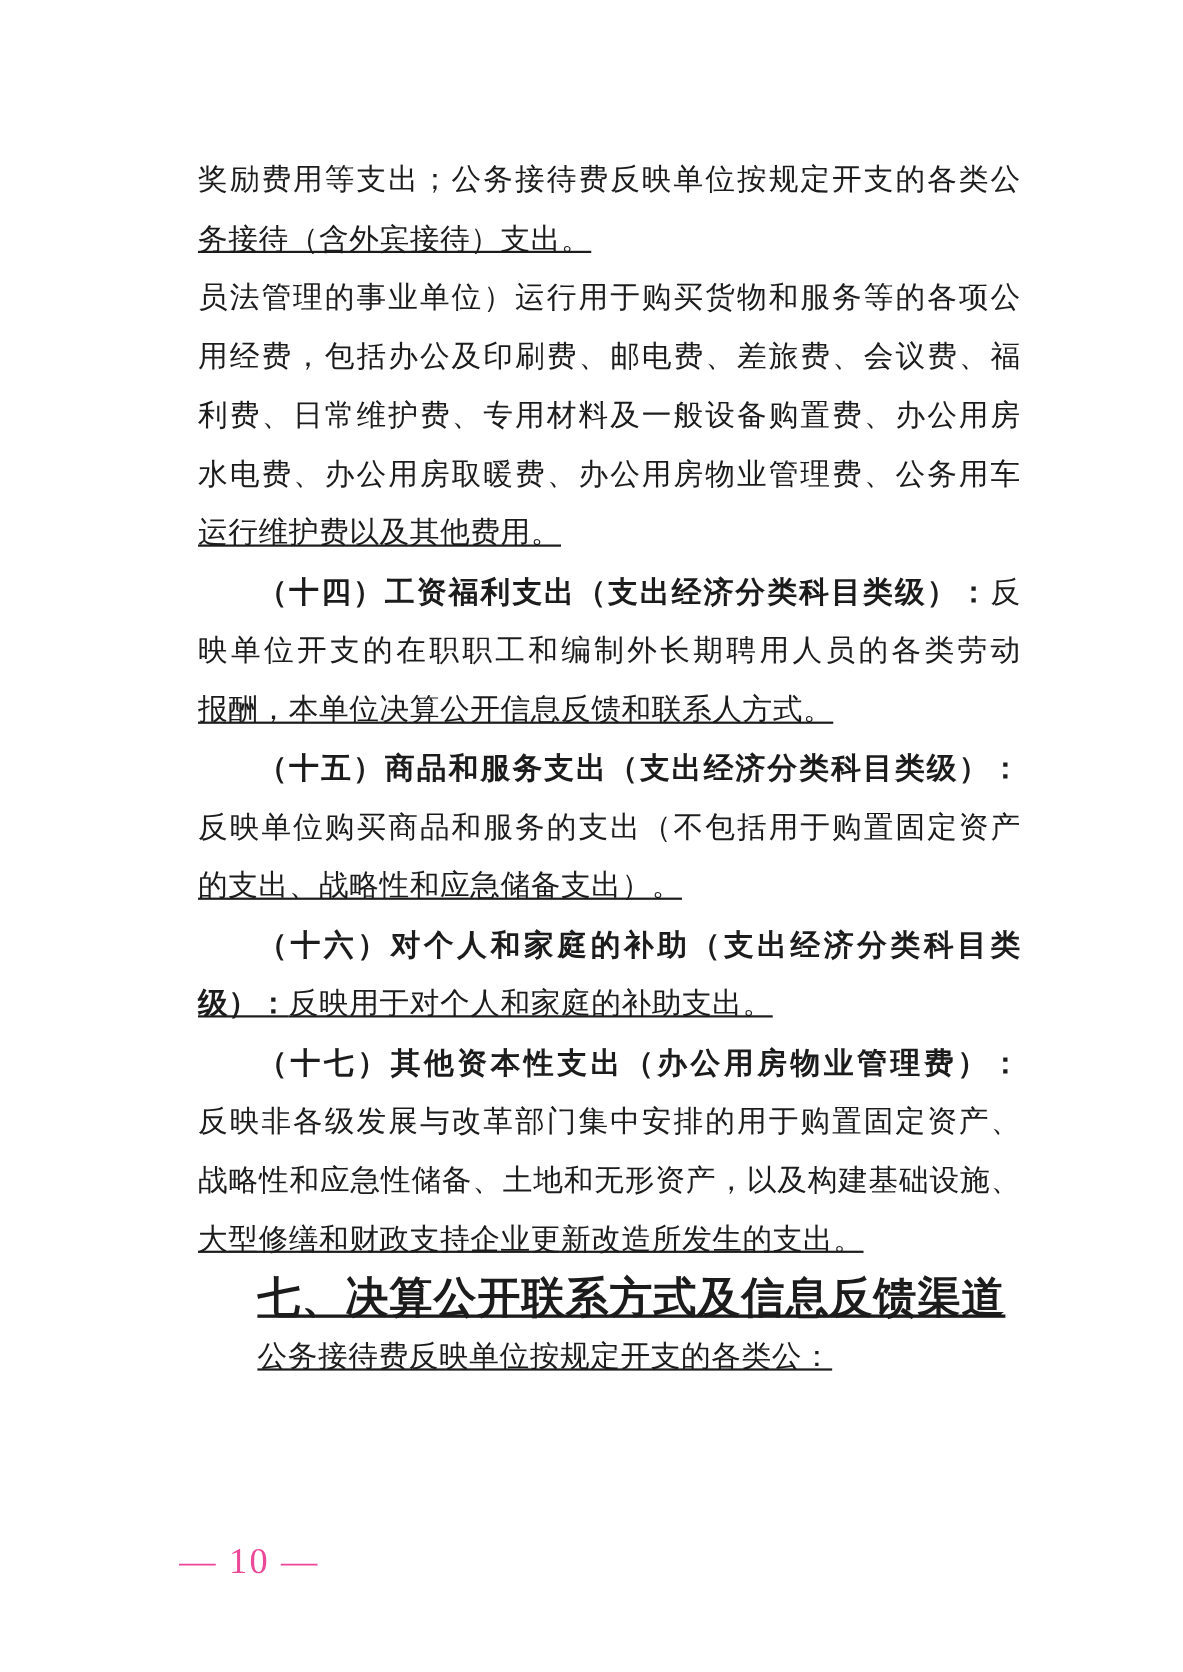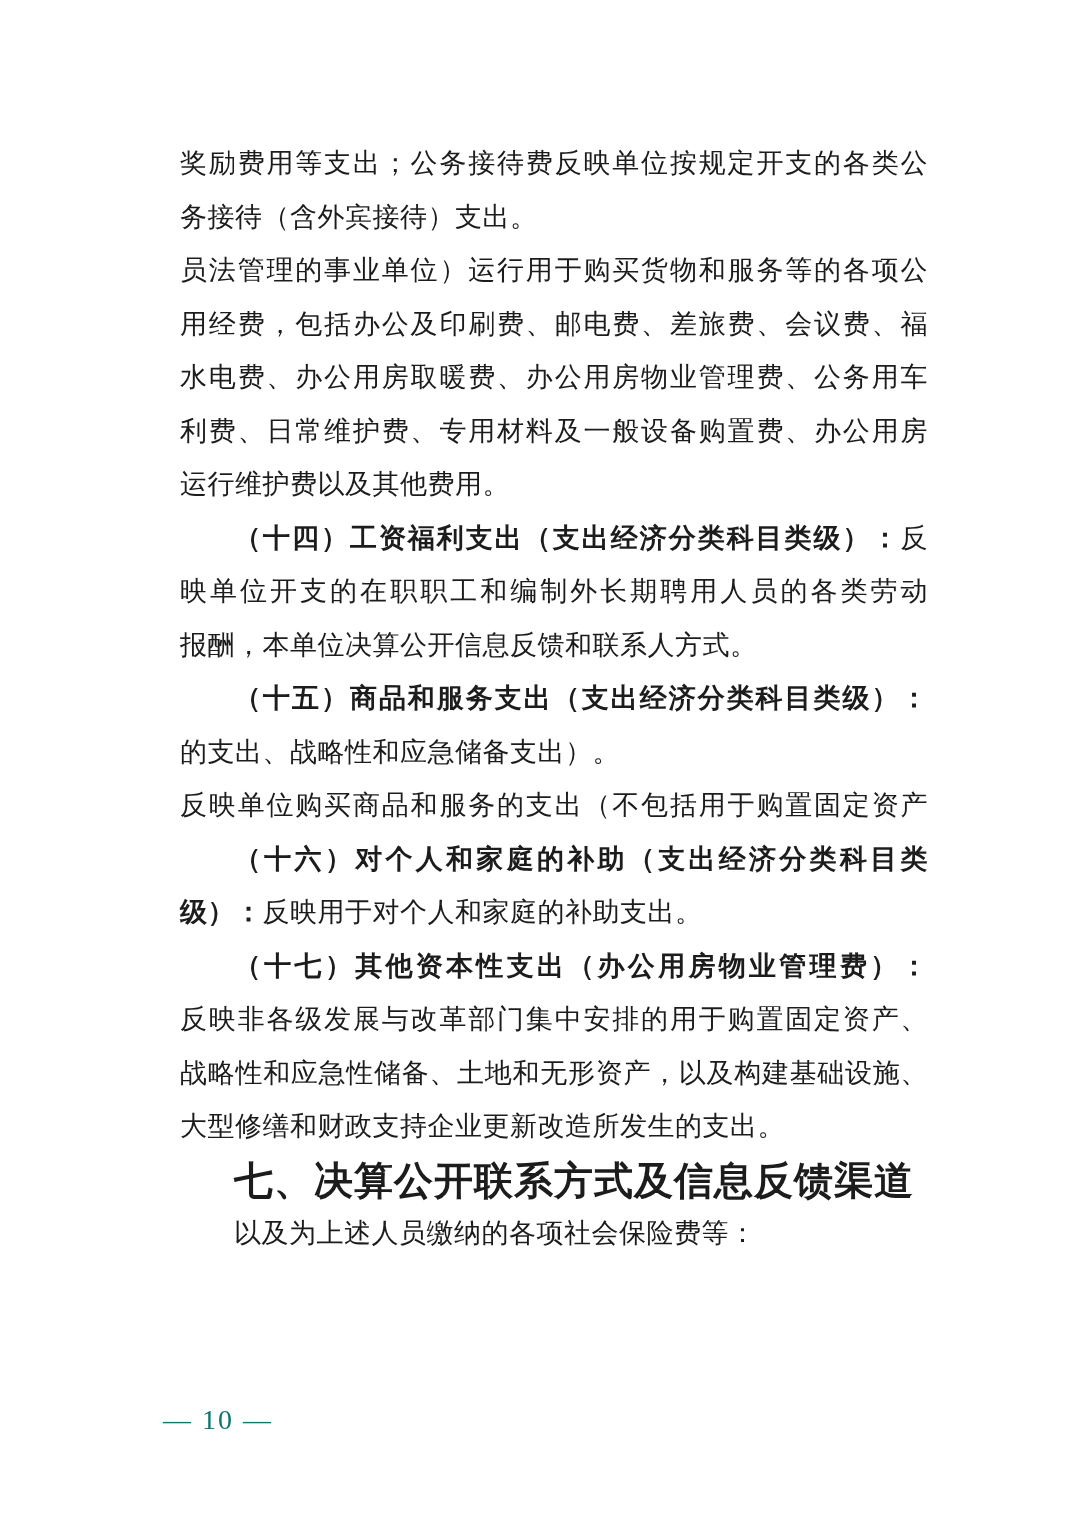--- a/index.html
+++ b/index.html
@@ -25,90 +25,91 @@
     letter-spacing: 0.5px;
   }
   .line {
     text-align: justify;
     text-align-last: justify;
     min-height: 53.5px;
   }
   .line.nj {
     text-align: center;
     text-align-last: left;
+    text-decoration: underline;
   }
   .ind {
     text-indent: 54px;
   }
   .lead {
     font-weight: 700;
   }
   .heading {
     font-family: "Liberation Sans", "DejaVu Sans", sans-serif;
     font-weight: 700;
     font-size: 39px;
     letter-spacing: 1px;
   }
   .contact-phone {
     margin-left: 102px;
   }
   .page-number {
     position: absolute;
     left: 163px;
     top: 1400px;
-    font-size: 28px;
+    font-size: 33px;
     line-height: 40px;
     letter-spacing: 2px;
-    color: #0f766e;
+    color: #ec4899;
   }
 </style>
 </head>
 <body>
 
 <div class="content">
 
   <div class="line"><span class="lead"></span><span>奖励费用等支出；公务接待费反映单位按规定开支的各类公</span></div>
 
   <div class="line nj"><span class="lead"></span><span>务接待（含外宾接待）支出。</span></div>
 
 
   <div class="line"><span class="lead"></span><span>员法管理的事业单位）运行用于购买货物和服务等的各项公</span></div>
 
   <div class="line"><span class="lead"></span><span>用经费，包括办公及印刷费、邮电费、差旅费、会议费、福</span></div>
 
+  <div class="line"><span class="lead"></span><span>利费、日常维护费、专用材料及一般设备购置费、办公用房</span></div>
+
   <div class="line"><span class="lead"></span><span>水电费、办公用房取暖费、办公用房物业管理费、公务用车</span></div>
-
-  <div class="line"><span class="lead"></span><span>利费、日常维护费、专用材料及一般设备购置费、办公用房</span></div>
 
   <div class="line nj"><span class="lead"></span><span>运行维护费以及其他费用。</span></div>
 
   <div class="line ind"><span class="lead">（十四）工资福利支出（支出经济分类科目类级）：</span><span>反</span></div>
 
   <div class="line"><span class="lead"></span><span>映单位开支的在职职工和编制外长期聘用人员的各类劳动</span></div>
 
   <div class="line nj"><span class="lead"></span><span>报酬，本单位决算公开信息反馈和联系人方式。</span></div>
 
   <div class="line ind"><span class="lead">（十五）商品和服务支出（支出经济分类科目类级）：</span><span></span></div>
 
+  <div class="line"><span class="lead"></span><span>反映单位购买商品和服务的支出（不包括用于购置固定资产</span></div>
+
   <div class="line nj"><span class="lead"></span><span>的支出、战略性和应急储备支出）。</span></div>
-
-  <div class="line"><span class="lead"></span><span>反映单位购买商品和服务的支出（不包括用于购置固定资产</span></div>
 
   <div class="line ind"><span class="lead">（十六）对个人和家庭的补助（支出经济分类科目类</span><span></span></div>
 
   <div class="line nj"><span class="lead">级）：</span><span>反映用于对个人和家庭的补助支出。</span></div>
 
   <div class="line ind"><span class="lead">（十七）其他资本性支出（办公用房物业管理费）：</span><span></span></div>
 
   <div class="line"><span class="lead"></span><span>反映非各级发展与改革部门集中安排的用于购置固定资产、</span></div>
 
   <div class="line"><span class="lead"></span><span>战略性和应急性储备、土地和无形资产，以及构建基础设施、</span></div>
 
   <div class="line nj"><span class="lead"></span><span>大型修缮和财政支持企业更新改造所发生的支出。</span></div>
 
   <div class="line nj ind heading">七、决算公开联系方式及信息反馈渠道</div>
 
-  <div class="line nj ind">以及为上述人员缴纳的各项社会保险费等：</div>
+  <div class="line nj ind">公务接待费反映单位按规定开支的各类公：</div>
 
 
 </div>
 
 <div class="page-number">— 10 —</div>
 
 </body></html>

